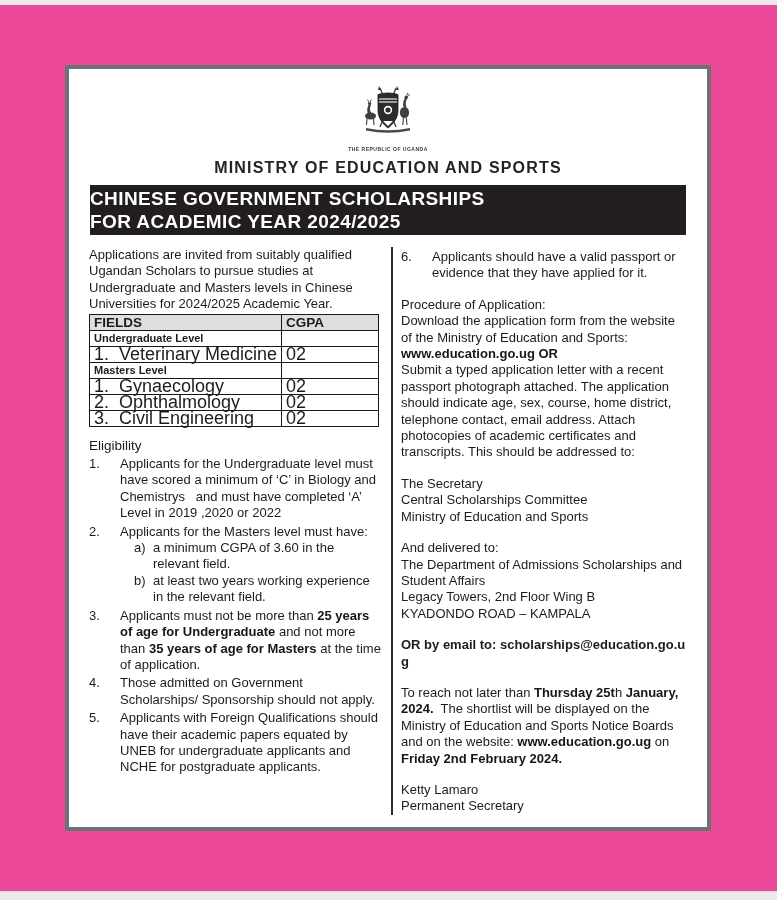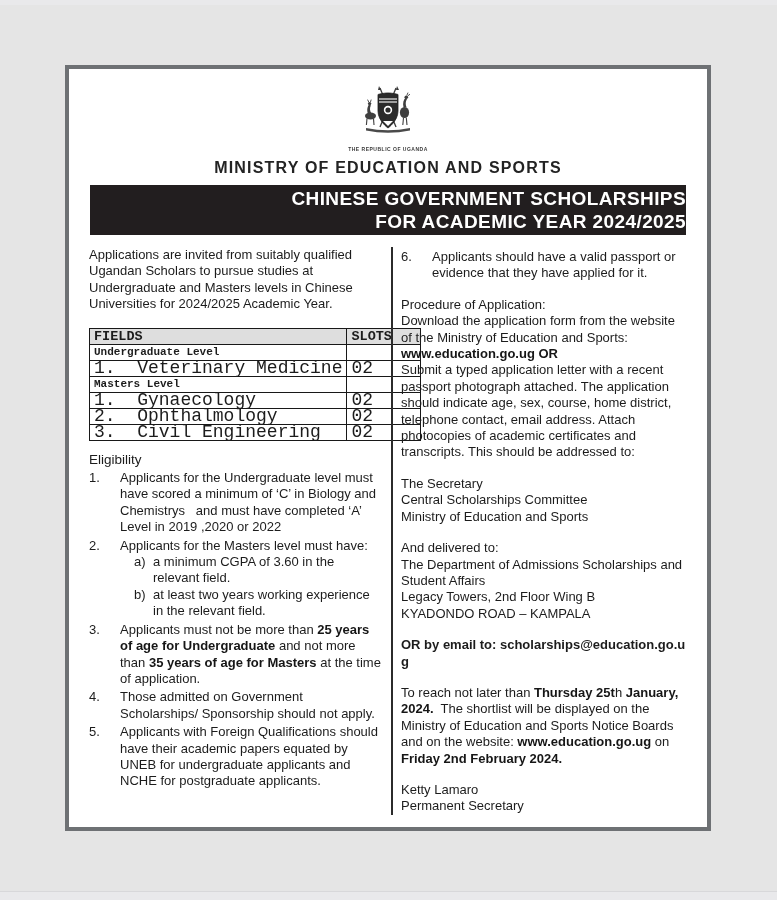--- a/index.html
+++ b/index.html
@@ -1,21 +1,21 @@
 <!DOCTYPE html>
 <html><head>
 <meta charset="utf-8">
 <style>
   * { margin: 0; padding: 0; box-sizing: border-box; }
   html, body { background: #ffffff; }
   .canvas {
     position: relative;
     width: 777px;
     height: 900px;
-    background: #e5e5e5;
+    background: #ec4899;
     font-family: "Liberation Sans", sans-serif;
     color: #1c1c1c;
     overflow: hidden;
   }
   .strip-top {
     position: absolute; top: 0; left: 0; width: 777px; height: 5px;
     background: #e9e9eb;
   }
   .strip-bottom {
     position: absolute; bottom: 0; left: 0; width: 777px; height: 9px;
@@ -38,21 +38,21 @@
     margin-top: 7px;
     font-size: 16px; font-weight: bold; letter-spacing: 1.2px;
     color: #232323;
   }
   .banner {
     margin: 8px auto 0 auto;
     width: 596px; height: 50px;
     background: #221e1f;
     color: #ffffff;
     display: flex; flex-direction: column; justify-content: center;
-    text-align: right;
+    text-align: left;
   }
   .banner-line {
     font-size: 19px; font-weight: bold; letter-spacing: 0.4px;
     line-height: 23px;
   }
   .columns {
     display: flex;
     margin: 12px 20px 0 20px;
   }
   .col-left { width: 292px; }
@@ -60,25 +60,24 @@
     width: 0;
     border-left: 2px solid #2b2b2b;
     margin: 0 8px 0 10px;
   }
   .col-right { flex: 1; }
   .t { white-space: pre-wrap; }
   .body-txt { font-size: 13px; line-height: 16.4px; }
   b { font-weight: bold; color: #161616; }
 
   table.fields {
-    margin-top: 15px;
-    width: 332px;
+    margin-top: 1px;
+    width: 290px;
     border-collapse: collapse;
     font-size: 13px;
-    font-family: Liberation Mono, monospace;
   }
   table.fields td, table.fields th {
     border: 1.6px solid #181818;
     padding: 0 4px;
     height: 16px;
     line-height: 15px;
     text-align: left;
     white-space: pre;
     font-size: 18px;
   }
@@ -156,21 +155,21 @@
 
     <div class="columns">
 
       <div class="col-left body-txt">
         <div class="t">Applications are invited from suitably qualified Ugandan Scholars to pursue studies at Undergraduate and Masters levels in Chinese Universities for 2024/2025 Academic Year.</div>
 
         <table class="fields">
           <tbody>
               <tr>
             <th>FIELDS</th>
-            <th class="slots-col">SLOTS</th>
+            <th class="slots-col">CGPA</th>
           </tr>
           <tr class="section-row">
             <td class="field-cell">Undergraduate Level</td>
             <td class="slots-col"></td>
           </tr>
           <tr>
             <td class="field-cell">1.  Veterinary Medicine</td>
             <td class="slots-col">02</td>
           </tr>
           <tr class="section-row">

